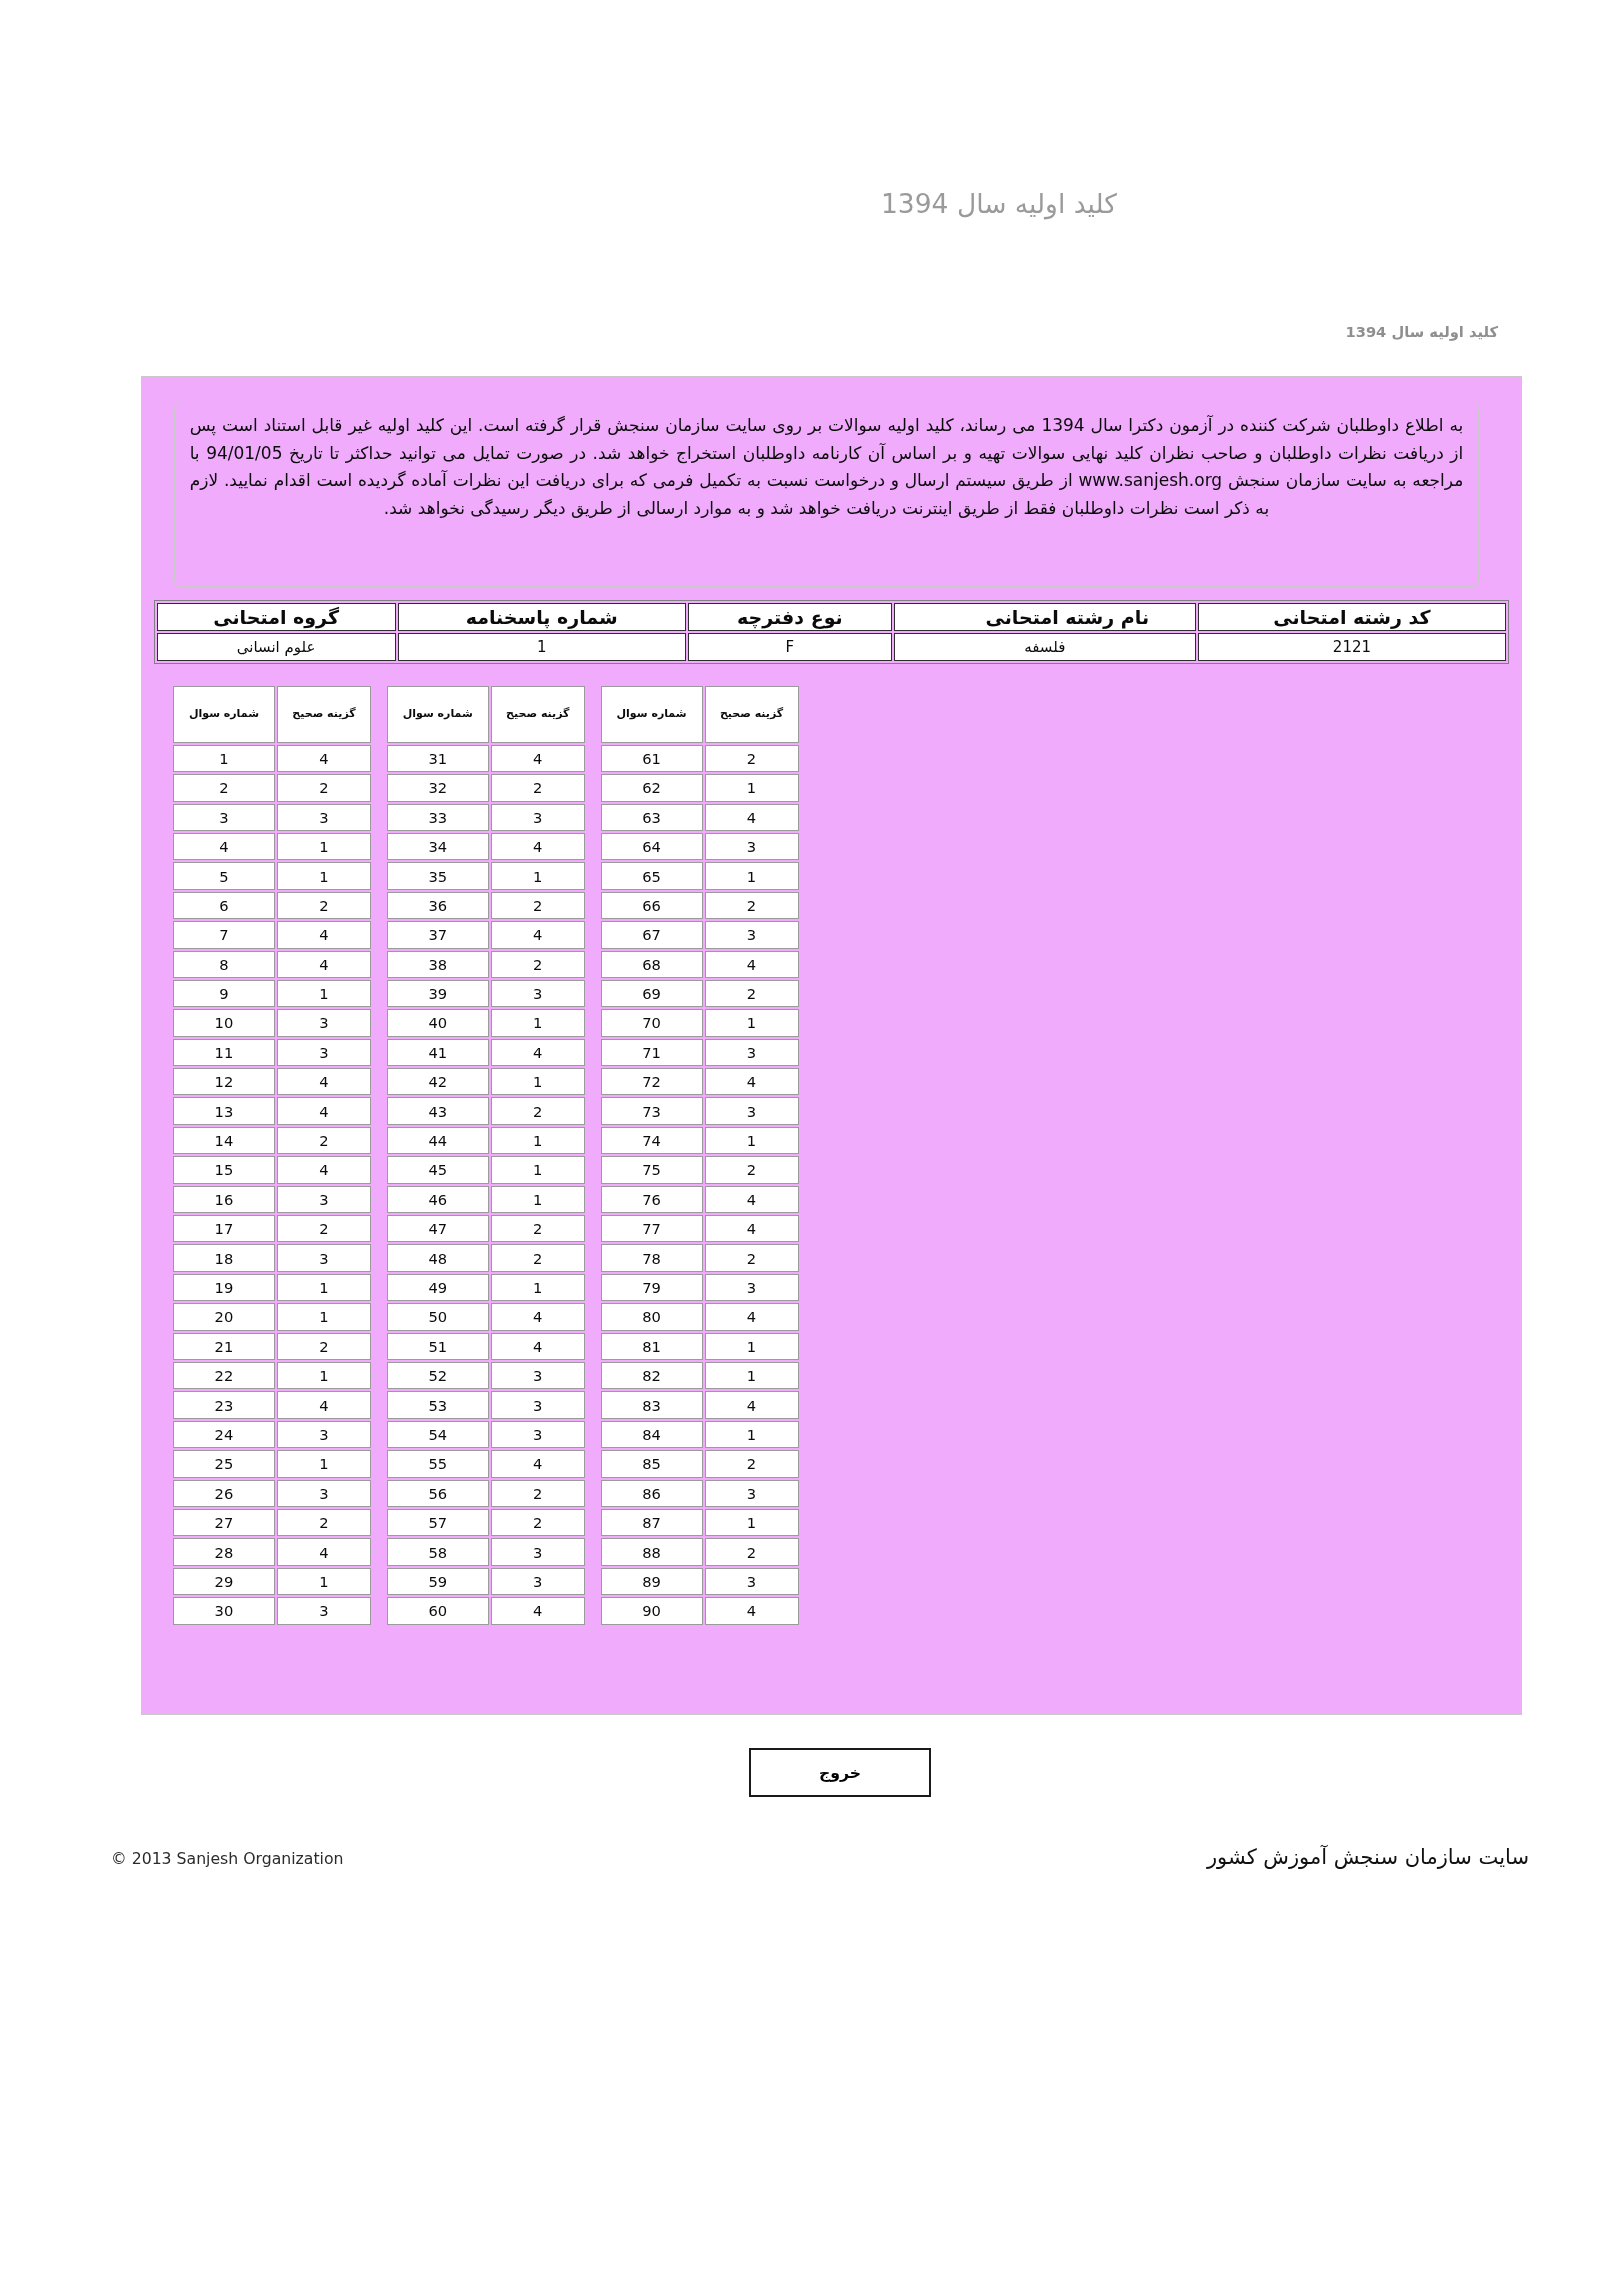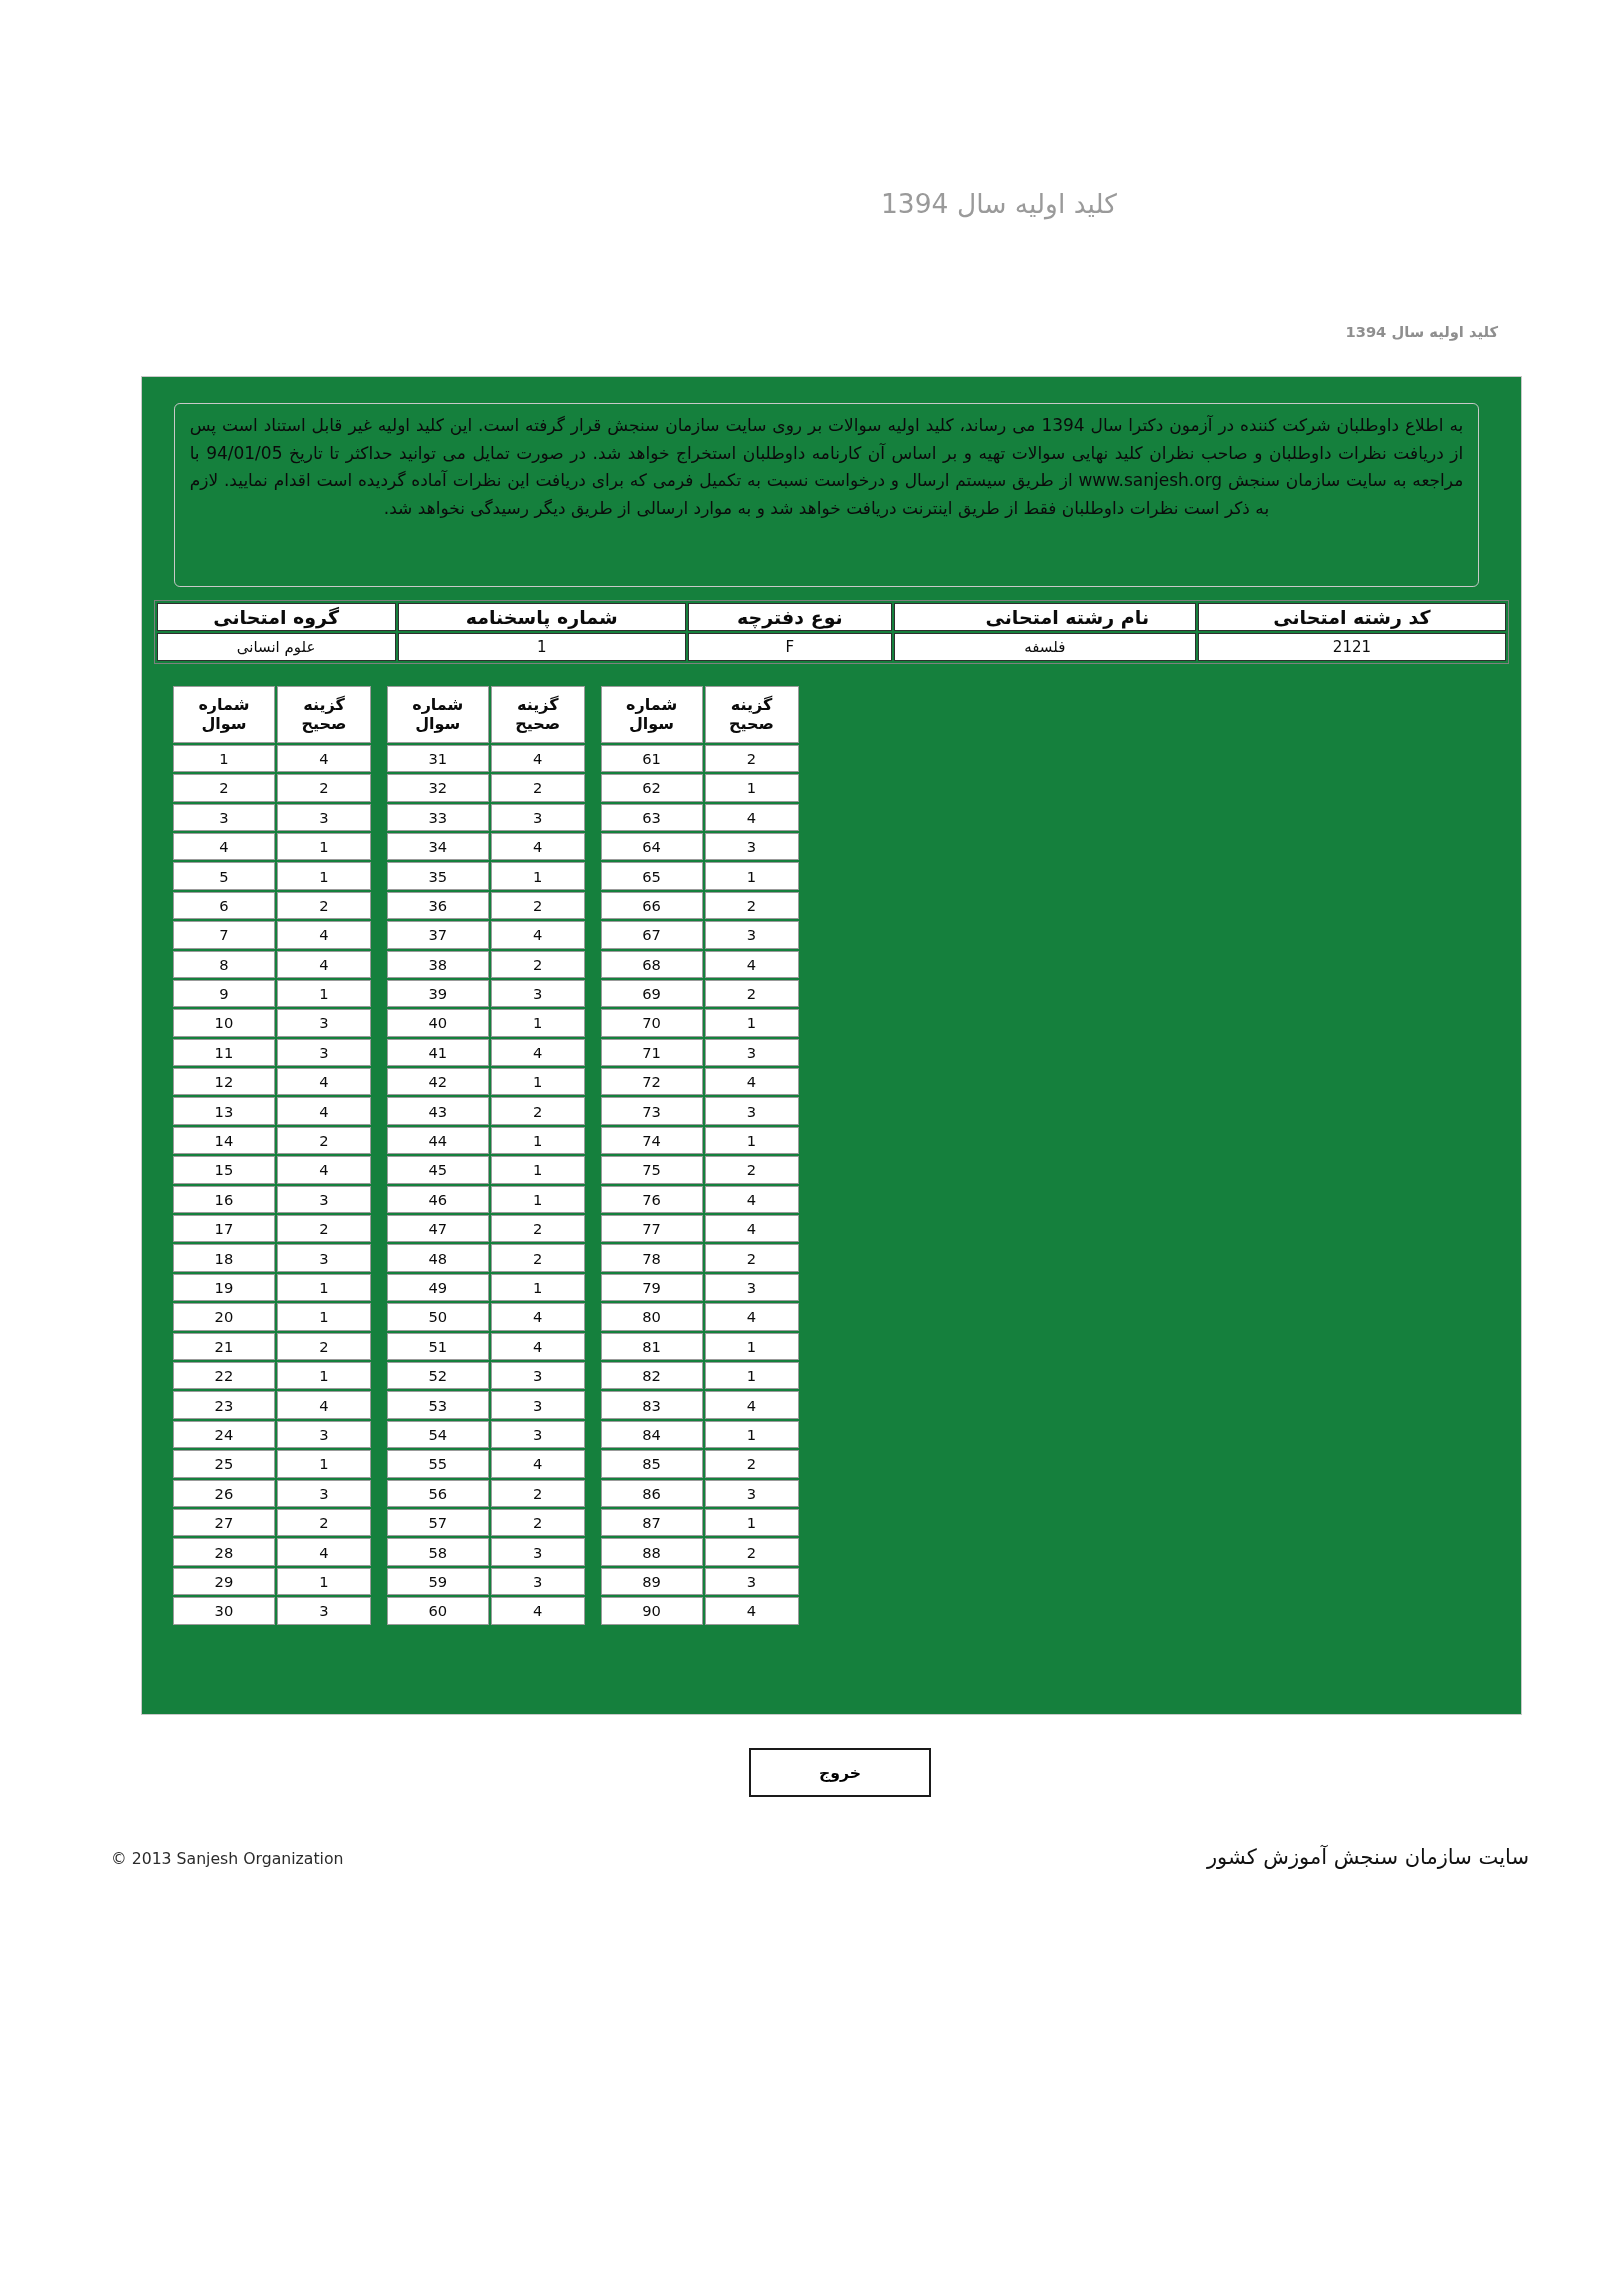--- a/index.html
+++ b/index.html
@@ -31,21 +31,21 @@
   .title-small{
     position:absolute; top:323px; right:125px;
     font-size:14.7px; font-weight:bold; color:var(--subtitle-gray);
     white-space:nowrap; direction:rtl;
   }
 
   .panel{
     position:absolute; left:141px; top:376px;
     width:1381px; height:1339px;
     border:1px solid var(--panel-border);
-    background:#15803d;
+    background:#f0abfc;
     direction:rtl;
   }
 
   .notice{
     margin:25.5px 42px 0 32px;
     height:184px;
     border:1px solid var(--panel-border);
     border-radius:5.9px;
     padding:8.8px 14.7px;
     font-size:17px; line-height:27.4px;
@@ -80,21 +80,21 @@
     width:202px;
     border-collapse:separate; border-spacing:2px;
     direction:ltr;
   }
   table.ans th, table.ans td{
     border:1px solid var(--answer-cell-border);
     text-align:center; vertical-align:middle;
     background:#fff;
   }
   table.ans th{
-    font-size:16px; font-weight:bold;
+    font-size:11px; font-weight:bold;
     height:57px; line-height:19.6px; padding:2px 13.7px;
   }
   table.ans td{height:27.4px; font-size:14.7px; padding:0;}
   table.ans .qcol{width:52%;} table.ans .acol{width:48%;margin-top:19px;}
 
   .exit-btn{
     position:absolute; left:749px; top:1748px;
     width:182px; height:49px;
     background:#fff; border:2px solid #1a1a1a;
     font-family:"DejaVu Sans", sans-serif;

